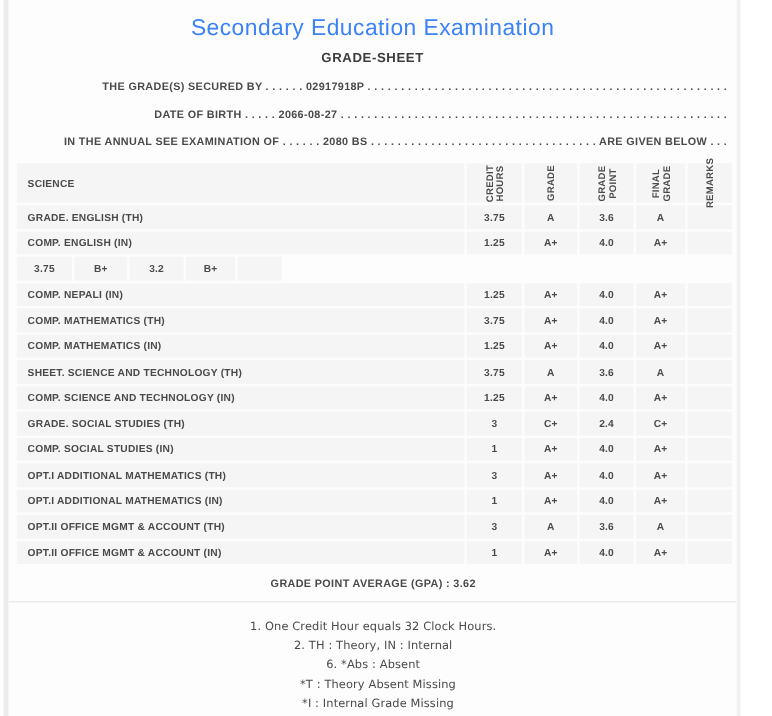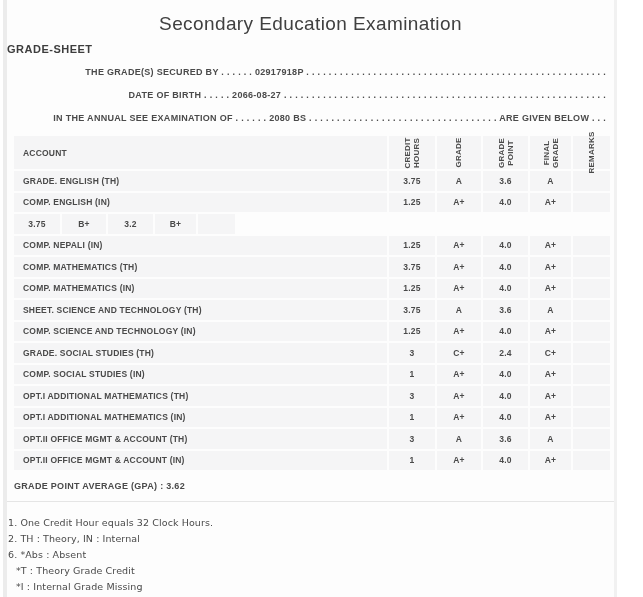--- a/index.html
+++ b/index.html
@@ -6,24 +6,24 @@
   html,body { width:643px; height:597px; overflow:hidden; background:#ffffff;
               font-family:"Liberation Sans", sans-serif; }
   .page-container {
     position:relative; margin-left:3px; width:614px; height:597px;
     background:#fdfdfd;
     border-left:4px solid #ececec; border-right:3px solid #f1f1f1;
     overflow:hidden;
   }
   .page-title {
     margin-top:14px; text-align:center; font-size:19px; line-height:20px;
-    font-weight:400; color:#404040; letter-spacing:0.4px;
+    font-weight:400; color:#3b82f6; letter-spacing:0.4px;
   }
   .page-subtitle {
-    margin-top:9px; font-size:11px; line-height:12px;
+    margin-top:9px; text-align:center; font-size:11px; line-height:12px;
     font-weight:bold; color:#3d3d3d; letter-spacing:0.5px;
   }
   .info-block { margin-top:12px; }
   .info-line {
     margin:0 8px 13px 15px; font-size:9px; line-height:10px; font-weight:bold;
     color:#4a4a4a; letter-spacing:0.3px; white-space:nowrap; overflow:hidden;text-align:right;
   }
   
   .grades-table { margin:7px 0 0 7px; width:596px; }
   .t-row { display:flex; column-gap:2px; margin-bottom:2px; }
@@ -39,29 +39,29 @@
   .col-grade    { width:44px; }
   .col-gpoint   { width:45px; }
   .col-final    { width:41px; }
   .col-remarks  { width:37px; }
   .vlabel {
     transform:rotate(-90deg); white-space:pre; text-align:center;
     font-size:8px; line-height:9px; letter-spacing:0.2px;
   }
   
   .gpa-line {
-    margin:11px 0 0 7px; width:596px; text-align:left; padding-right:2px;
+    margin:11px 0 0 7px; width:596px; text-align:center; padding-right:2px;
     font-size:9px; line-height:10px; font-weight:bold; color:#4a4a4a;
     letter-spacing:0.3px;
   }
   .notes-divider { margin-top:10px; border-top:1px solid #e5e5e5; width:100%; }
   .notes-block { padding:13px 0 0 1px; }
   .note-line {
     font-size:9.5px; line-height:16px; color:#4a4a4a;
-    font-family:"DejaVu Sans", sans-serif; letter-spacing:0.1px;
+    font-family:"DejaVu Sans", sans-serif; letter-spacing:0.1px;text-align:center;
   }
   .note-line.indent { padding-left:8px; }
 </style>
 </head>
 <body>
 
 <div class="page-container">
 
   <div class="page-title">Secondary Education Examination</div>
   <div class="page-subtitle">GRADE-SHEET</div>
@@ -70,21 +70,21 @@
 
       <div class="info-line">THE GRADE(S) SECURED BY . . . . . . 02917918P . . . . . . . . . . . . . . . . . . . . . . . . . . . . . . . . . . . . . . . . . . . . . . . . . . . . . .</div>
 
       <div class="info-line">DATE OF BIRTH . . . . . 2066-08-27 . . . . . . . . . . . . . . . . . . . . . . . . . . . . . . . . . . . . . . . . . . . . . . . . . . . . . . . . . .</div>
 
       <div class="info-line">IN THE ANNUAL SEE EXAMINATION OF . . . . . . 2080 BS . . . . . . . . . . . . . . . . . . . . . . . . . . . . . . . . . . ARE GIVEN BELOW . . .</div>
     </div>
 
   <div class="grades-table">
     <div class="t-row header-row">
-      <div class="t-cell col-subject">ACCOUNT</div>
+      <div class="t-cell col-subject">SCIENCE</div>
       <div class="t-cell col-credit">
         <span class="vlabel">CREDIT
 HOURS</span>
       </div>
       <div class="t-cell col-grade">
         <span class="vlabel">GRADE</span>
       </div>
       <div class="t-cell col-gpoint">
         <span class="vlabel">GRADE
 POINT</span>
@@ -228,18 +228,18 @@
   </div>
 
   <div class="gpa-line">GRADE POINT AVERAGE (GPA) : 3.62</div>
 
   <div class="notes-divider"></div>
 
   <div class="notes-block">
       <div class="note-line">1. One Credit Hour equals 32 Clock Hours.</div>
       <div class="note-line">2. TH : Theory, IN : Internal</div>
       <div class="note-line">6. *Abs : Absent</div>
-      <div class="note-line indent">*T : Theory Grade Credit</div>
+      <div class="note-line indent">*T : Theory Absent Missing</div>
       <div class="note-line indent">*I : Internal Grade Missing</div>
       <div class="note-line indent"># : Subject(s) Appeared in the supplentary/ Grade Increment Examination</div>
     </div>
 
 </div>
 
 </body></html>

